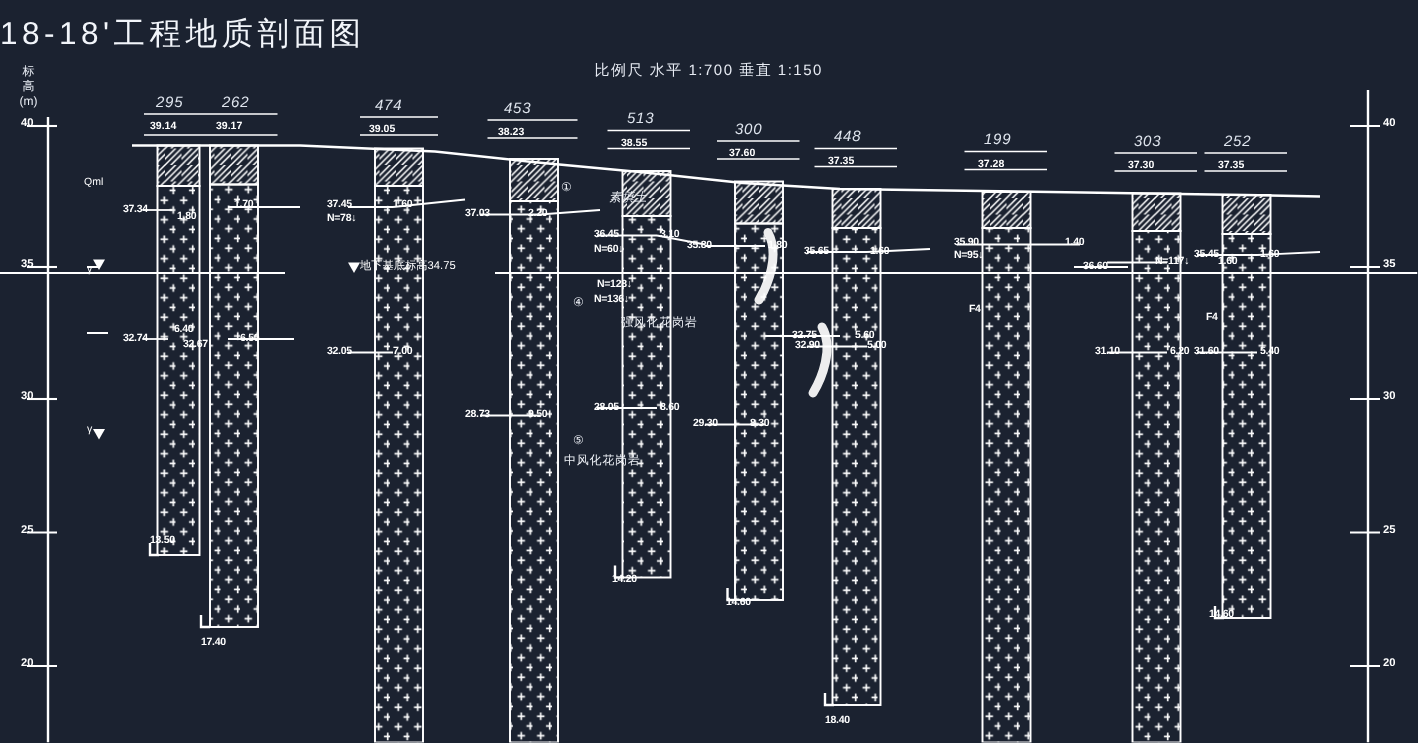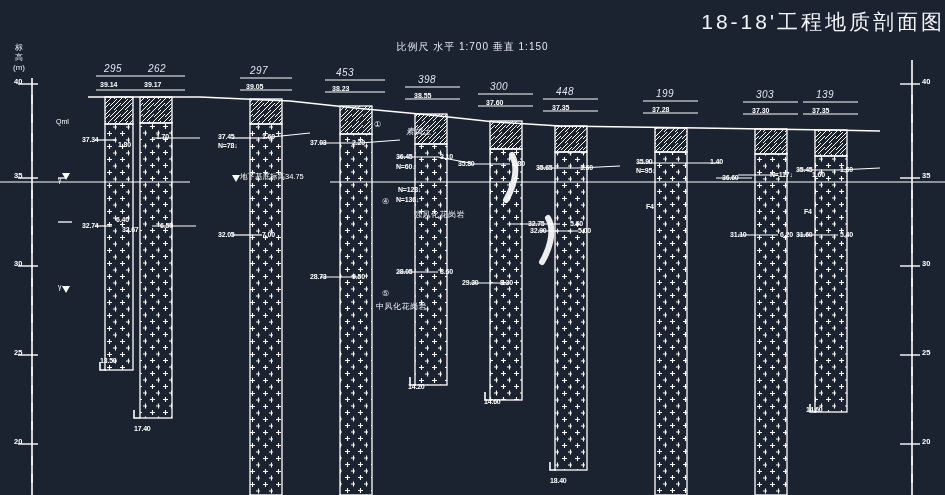--- a/index.html
+++ b/index.html
@@ -3,22 +3,22 @@
 <meta charset="utf-8">
 <style>
   html,body{margin:0;padding:0;background:#1b2230;}
   body{
     width:945px;height:495px;overflow:hidden;position:relative;
     font-family:"Liberation Sans","DejaVu Sans",sans-serif;
     color:#ffffff;
   }
   #stage{position:absolute;inset:0;width:945px;height:495px;}
   .ttl{
-    position:absolute;left:0;right:0;top:8px;text-align:right;
-    font-size:21px;letter-spacing:3px;color:#f2f5fa;white-space:nowrap;padding-left:20px;
+    position:absolute;left:0;right:0;top:8px;text-align:left;
+    font-size:21px;letter-spacing:3px;color:#f2f5fa;white-space:nowrap;
   }
   .sub{
     position:absolute;left:0;right:0;top:40px;text-align:center;
     font-size:10px;letter-spacing:1px;color:#e6eaf2;white-space:nowrap;
   }
   .axname{
     position:absolute;font-size:8px;line-height:8px;color:#e9edf4;
     text-align:center;letter-spacing:0;
   }
   svg{position:absolute;left:0;top:0;}
@@ -268,28 +268,28 @@
   <div class="axlab" style="left:14px;top:438px;">20</div>
 
   <div class="axlab" style="left:922px;top:78px;">40</div>
   <div class="axlab" style="left:922px;top:172px;">35</div>
   <div class="axlab" style="left:922px;top:260px;">30</div>
   <div class="axlab" style="left:922px;top:349px;">25</div>
   <div class="axlab" style="left:922px;top:438px;">20</div>
 
   <div class="bhid" style="left:104px;top:64px;">295</div>
   <div class="bhid" style="left:148px;top:64px;">262</div>
-  <div class="bhid" style="left:250px;top:66px;">297</div>
+  <div class="bhid" style="left:250px;top:66px;">474</div>
   <div class="bhid" style="left:336px;top:68px;">453</div>
-  <div class="bhid" style="left:418px;top:75px;">398</div>
+  <div class="bhid" style="left:418px;top:75px;">513</div>
   <div class="bhid" style="left:490px;top:82px;">300</div>
   <div class="bhid" style="left:556px;top:87px;">448</div>
   <div class="bhid" style="left:656px;top:89px;">199</div>
   <div class="bhid" style="left:756px;top:90px;">303</div>
-  <div class="bhid" style="left:816px;top:90px;">139</div>
+  <div class="bhid" style="left:816px;top:90px;">252</div>
 
   <div class="bhel" style="left:100px;top:81px;">39.14</div>
   <div class="bhel" style="left:144px;top:81px;">39.17</div>
   <div class="bhel" style="left:246px;top:83px;">39.05</div>
   <div class="bhel" style="left:332px;top:85px;">38.23</div>
   <div class="bhel" style="left:414px;top:92px;">38.55</div>
   <div class="bhel" style="left:486px;top:99px;">37.60</div>
   <div class="bhel" style="left:552px;top:104px;">37.35</div>
   <div class="bhel" style="left:652px;top:106px;">37.28</div>
   <div class="bhel" style="left:752px;top:107px;">37.30</div>

